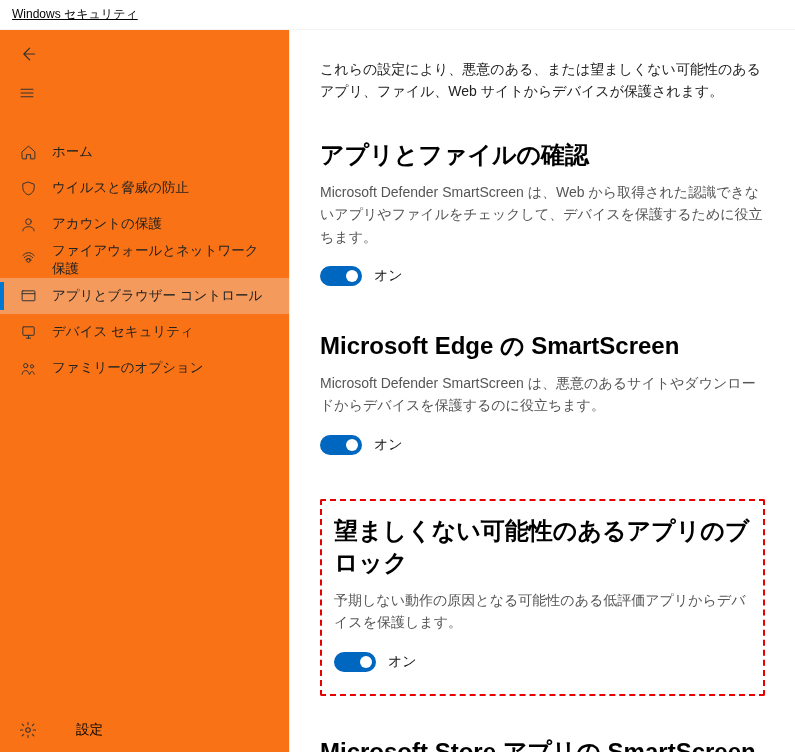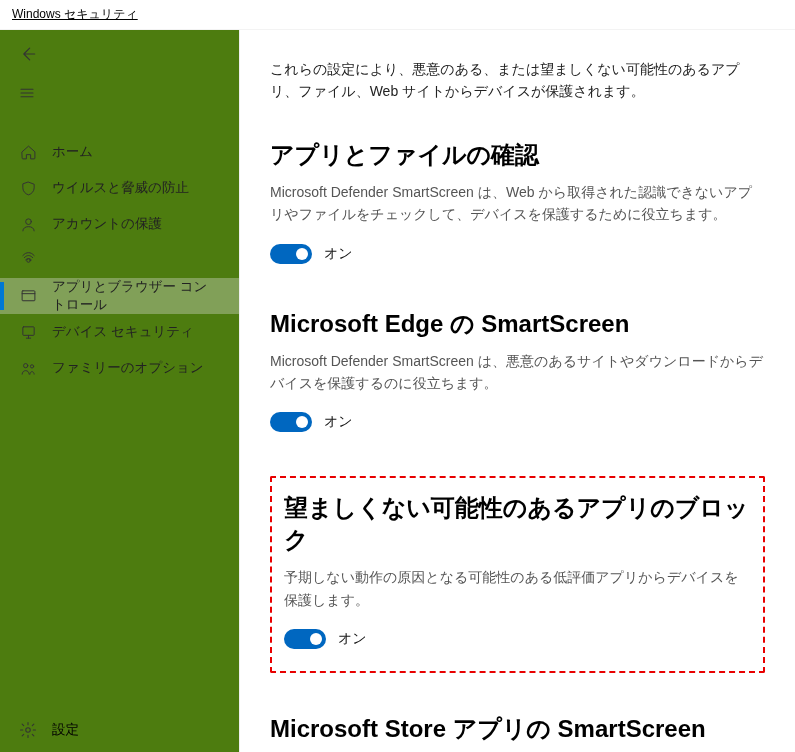--- a/index.html
+++ b/index.html
@@ -1,31 +1,31 @@
 <!DOCTYPE html>
 <html><head>
 <meta charset="utf-8">
 <style>
 * { margin: 0; padding: 0; box-sizing: border-box; font-family: "Yu Gothic UI", "Segoe UI", Meiryo, sans-serif; }
 html, body { width: 795px; height: 752px; overflow: hidden; background: #fff; color: #000; }
 
 .titlebar { height: 30px; display: flex; align-items: center; padding: 0 12px; font-size: 12px; border-bottom: 1px solid #f3f3f3; text-decoration: underline; }
 .app { display: flex; height: calc(100% - 30px); }
 
-.sidebar { width: 240px; background: #4d7c0f; border-right: 1px solid #eee; display: flex; flex-direction: column; padding-top: 8px; justify-content: center; }
+.sidebar { width: 290px; background: #f97316; border-right: 1px solid #eee; display: flex; flex-direction: column; padding-top: 8px; justify-content: center; }
 .sidebar .top-controls { padding: 6px 18px 10px 18px; }
 .sidebar .top-controls .iconbtn { display: block; width: 24px; height: 24px; margin-bottom: 16px; cursor: pointer; }
 .nav { list-style: none; }
 .nav li { display: flex; align-items: center; height: 36px; padding: 0 18px; font-size: 13.5px; color: #222; cursor: pointer; position: relative; }
 .nav li .nav-icon { width: 20px; height: 20px; margin-right: 14px; display: inline-flex; align-items: center; justify-content: center; flex-shrink: 0; }
 .nav li.active { background: #eaeaea55; }
 .nav li.active::before { content: ""; position: absolute; left: 0; top: 4px; bottom: 4px; width: 4px; background: #0078d4; }
 
 .sidebar-footer { margin-top: auto; }
-.sidebar-footer li { display: flex; align-items: center; height: 44px; padding: 0 18px; font-size: 13.5px; cursor: pointer; }
+.sidebar-footer li { display: flex; align-items: center; height: 44px; padding: 0 18px; font-size: 13.5px; cursor: pointer; gap: 24px; }
 .sidebar-footer .nav-icon { width: 20px; height: 20px; margin-right: 14px; display: inline-flex; align-items: center; justify-content: center; }
 
 .content { flex: 1; padding: 28px 30px 10px 30px; overflow-y: auto; }
 .page-header { display: flex; align-items: center; margin-bottom: 16px; }
 .page-header .hdr-icon { width: 28px; height: 28px; margin-right: 12px; }
 .page-title { font-size: 26px; font-weight: 600; letter-spacing: 0.5px; }
 .page-desc { font-size: 14px; color: #222; line-height: 1.6; margin-bottom: 36px; }
 
 .section { margin-bottom: 40px; position: relative; padding: 0; }
 .section-title { font-size: 24px; font-weight: 600; margin-bottom: 10px; }
@@ -89,20 +89,21 @@
           </span>
           <span>アカウントの保護</span>
         </li>
         <li>
           <span class="nav-icon">
             <svg viewBox="0 0 24 24" width="17" height="17">
               <circle class="iconstroke" cx="12" cy="12" r="2.5"></circle>
               <path class="iconstroke" d="M6 8c2-2 4-3 6-3s4 1 6 3M4 5c3-3 5-4 8-4s5 1 8 4M8 11c1-1 2.5-1.7 4-1.7s3 .7 4 1.7"></path>
             </svg>
           </span>
+          <span>ファイアウォールとネットワーク保護</span>
         </li>
         <li class="active">
           <span class="nav-icon">
             <svg viewBox="0 0 24 24" width="17" height="17">
               <rect class="iconstroke" x="3" y="4" width="18" height="14" rx="1"></rect>
               <path class="iconstroke" d="M3 8h18"></path>
             </svg>
           </span>
           <span>アプリとブラウザー コントロール</span>
         </li>

